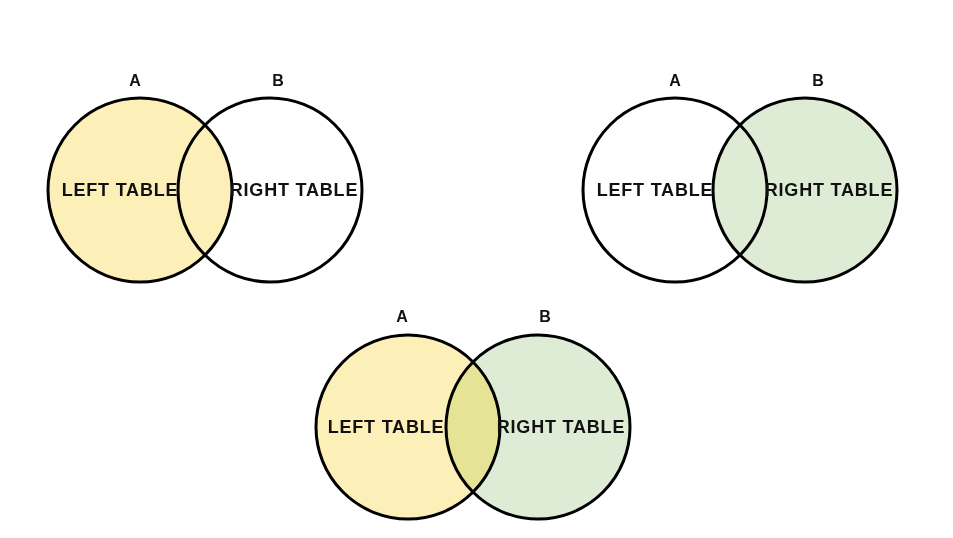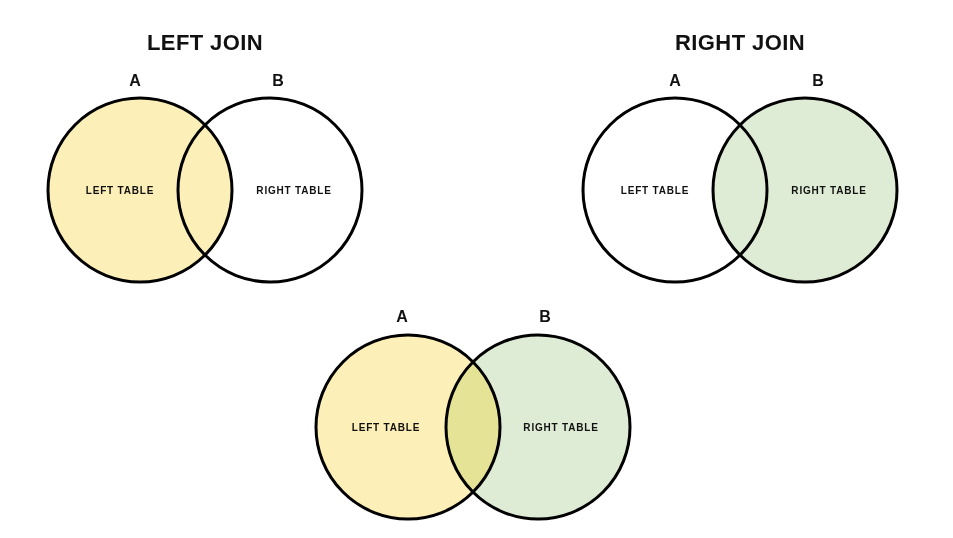--- a/index.html
+++ b/index.html
@@ -40,36 +40,35 @@
   .set-label {
     position: absolute;
     font-size: 16px;
     font-weight: bold;
     color: #111111;
     white-space: nowrap;
     transform: translateX(-50%);
   }
   .table-label {
     position: absolute;
-    font-size: 10px;
+    font-size: 18px;
     font-weight: bold;
     color: #111111;
     letter-spacing: 0.8px;
     white-space: nowrap;
     transform: translate(-50%, -50%);
   }
 </style>
 </head>
 <body>
 
 <div id="canvas">
 
   <div class="diagram" style="left:0px; top:30px; width:410px; height:270px;">
 
-    <div class="join-title" style="top:0px;">LEFT JOIN</div>
 
     <span class="set-label" style="left:135px; top:42px;">A</span>
     <span class="set-label" style="left:278px; top:42px;">B</span>
 
     <svg width="410" height="210" viewBox="0 0 410 210" style="position:absolute; left:0px; top:63px;">
       <defs>
         <clipPath id="lj-clip-a">
             <circle cx="140" cy="97" r="92"></circle>
           </clipPath>
         <clipPath id="lj-clip-b">
@@ -84,21 +83,20 @@
       <circle cx="140" cy="97" r="92" fill="none" stroke="#000000" stroke-width="3"></circle>
       <circle cx="270" cy="97" r="92" fill="none" stroke="#000000" stroke-width="3"></circle>
     </svg>
 
     <span class="table-label" style="left:120px; top:160px;">LEFT TABLE</span>
     <span class="table-label" style="left:294px; top:160px;">RIGHT TABLE</span>
   </div>
 
   <div class="diagram" style="left:535px; top:30px; width:410px; height:270px;">
 
-    <div class="join-title" style="top:0px;">RIGHT JOIN</div>
 
     <span class="set-label" style="left:140px; top:42px;">A</span>
     <span class="set-label" style="left:283px; top:42px;">B</span>
 
     <svg width="410" height="210" viewBox="0 0 410 210" style="position:absolute; left:0px; top:63px;">
       <defs>
         <clipPath id="rj-clip-a">
             <circle cx="140" cy="97" r="92"></circle>
           </clipPath>
       </defs>

